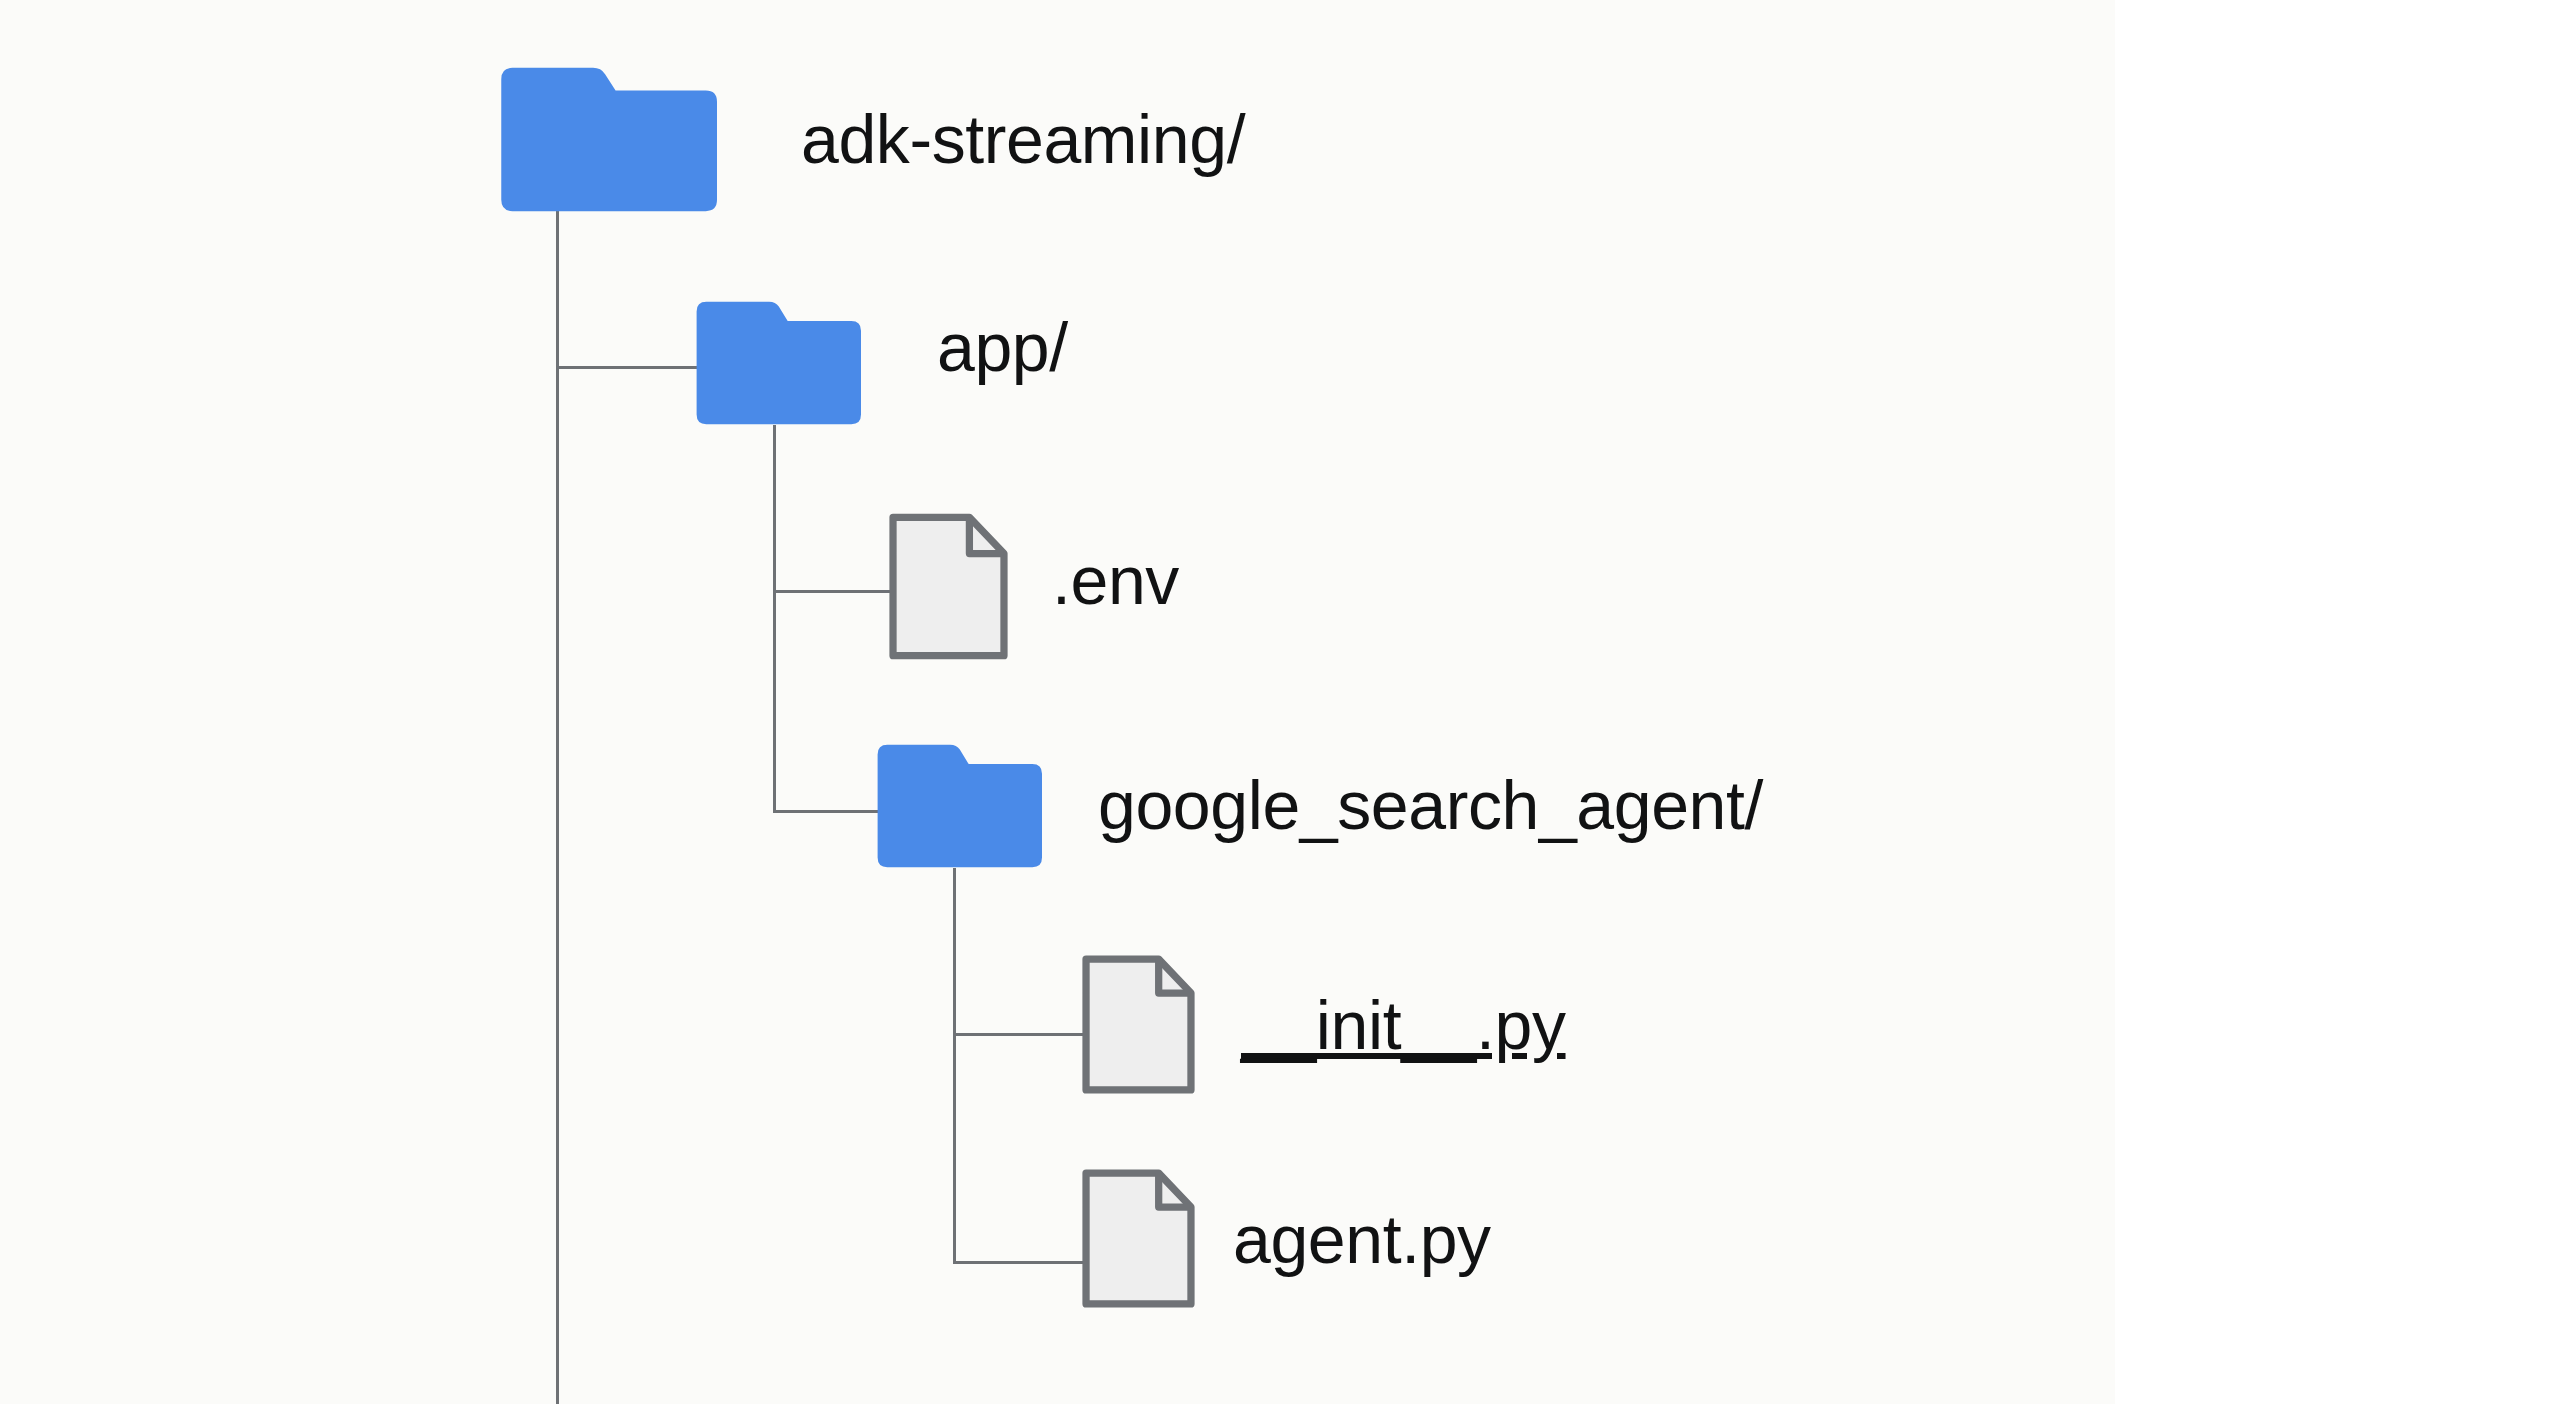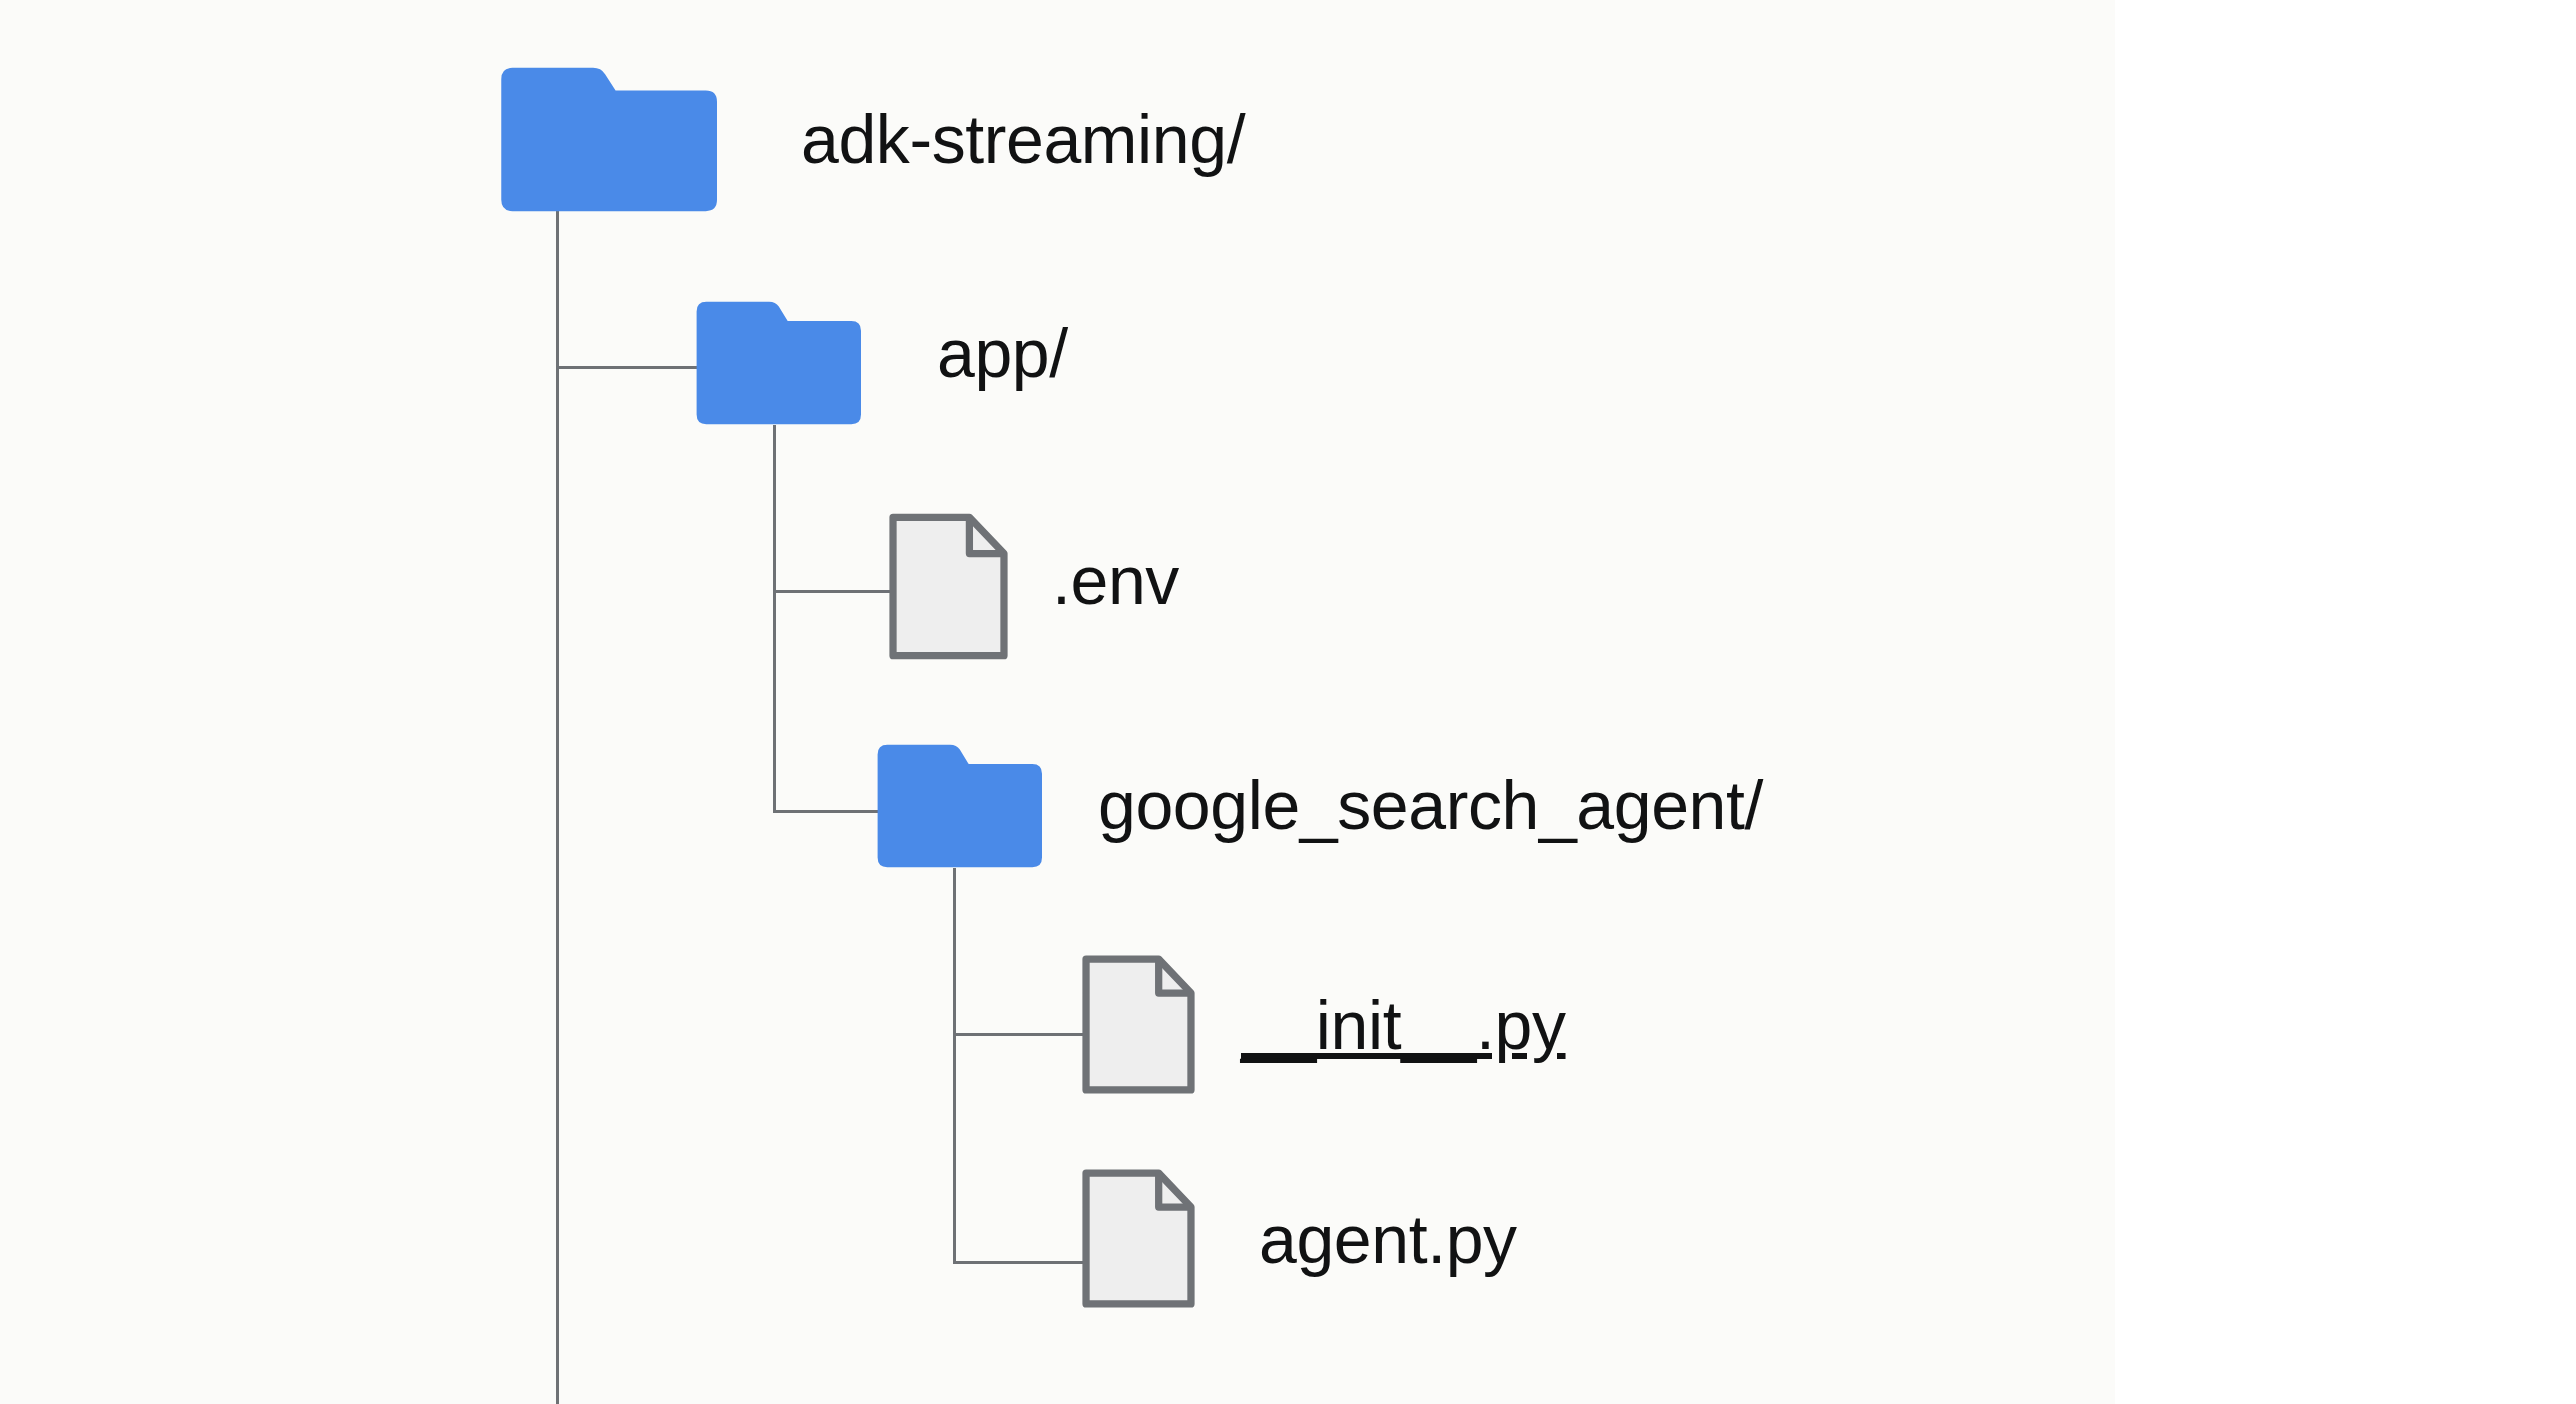--- a/index.html
+++ b/index.html
@@ -90,21 +90,21 @@
     <span class="node-label label-xl" style="left:311px; top:34px;">adk-streaming/</span>
   </div>
 
   <div class="node" style="left:695px; top:300px;">
     <span class="node-icon folder-mid">
       <svg width="166" height="126" viewBox="0 0 206 156">
         <path d="M2 14 Q2 2 14 2 L92 2 Q100 2 104 8 L115 26 L194 26 Q206 26 206 38
                  L206 142 Q206 154 194 154 L14 154 Q2 154 2 142 Z" fill="#4a8ae8"></path>
       </svg>
     </span>
-    <span class="node-label label-xl" style="left:242px; top:14px;">app/</span>
+    <span class="node-label label-xl" style="left:242px; top:8px;">app/</span>
   </div>
 
   <div class="node" style="left:889px; top:513px;">
     <span class="node-icon file-icon">
       <svg width="119" height="147" viewBox="0 0 148 182">
         <path d="M5 5 L100 5 L143 50 L143 177 L5 177 Z" fill="#eeeeee" stroke="#6f7276" stroke-width="9" stroke-linejoin="round"></path>
         <path d="M100 5 L100 50 L143 50" fill="none" stroke="#6f7276" stroke-width="9" stroke-linejoin="round"></path>
       </svg>
     </span>
     <span class="node-label label-xl" style="left:163px; top:28px;">.env</span>
@@ -130,17 +130,17 @@
     <span class="node-label label-xl" style="left:159px; top:31px;text-decoration:underline;">__init__.py</span>
   </div>
 
   <div class="node" style="left:1082px; top:1169px;">
     <span class="node-icon file-icon-sm">
       <svg width="113" height="139" viewBox="0 0 140 172">
         <path d="M5 5 L95 5 L135 47 L135 167 L5 167 Z" fill="#eeeeee" stroke="#6f7276" stroke-width="9" stroke-linejoin="round"></path>
         <path d="M95 5 L95 47 L135 47" fill="none" stroke="#6f7276" stroke-width="9" stroke-linejoin="round"></path>
       </svg>
     </span>
-    <span class="node-label label-xl" style="left:177px; top:31px;">agent.py</span>
+    <span class="node-label label-xl" style="left:151px; top:31px;">agent.py</span>
   </div>
 
 </div>
 
 
 </body></html>

